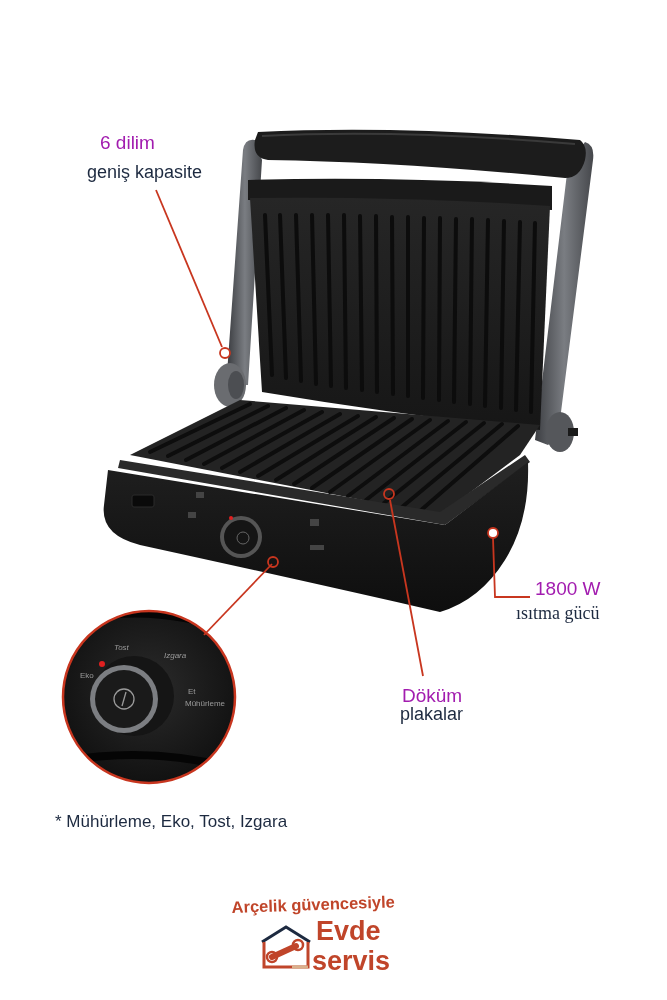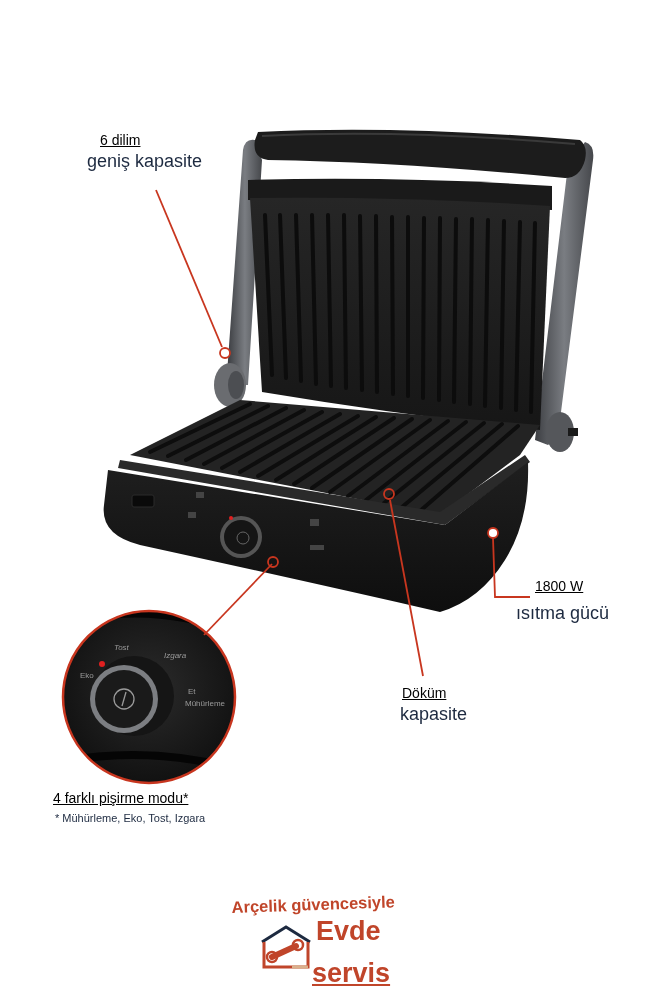--- a/index.html
+++ b/index.html
@@ -1,21 +1,21 @@
 <!DOCTYPE html>
 <html><head>
 <meta charset="utf-8">
 <style>
   html,body{margin:0;padding:0;background:#ffffff;}
   body{width:667px;height:1000px;position:relative;overflow:hidden;font-family:"Liberation Sans","DejaVu Sans",sans-serif;}
   .canvas{position:absolute;left:0;top:0;width:667px;height:1000px;}
   .lbl{position:absolute;line-height:1.15;white-space:nowrap;}
-  .accent{color:#000000;font-size:14px;text-decoration:underline;}
+  .accent{color:#a21caf;font-size:19px;}
   .navy{color:#1d2a40;font-size:18px;}
-  .small{color:#1d2a40;font-size:11px;}
+  .small{color:#1d2a40;font-size:17px;}
   .brand{position:absolute;left:232px;top:898px;width:210px;height:80px;}
   .brand-top{position:absolute;left:0;top:0;color:#c0452a;font-weight:bold;font-size:16.5px;transform:rotate(-2deg);transform-origin:left bottom;white-space:nowrap;}
   .brand-big{position:absolute;left:84px;color:#c0452a;font-weight:bold;font-size:27px;line-height:1;white-space:nowrap;}
 </style>
 </head>
 <body>
 
 <div class="canvas">
 
   <svg width="667" height="1000" viewBox="0 0 667 1000" style="position:absolute;left:0;top:0">
@@ -145,37 +145,36 @@
       <line x1="272" y1="564" x2="204" y2="635"></line>
       <circle cx="273" cy="562" r="5"></circle>
       <line x1="390" y1="500" x2="423" y2="676"></line>
       <circle cx="389" cy="494" r="5"></circle>
       <polyline points="493,538 495,597 530,597"></polyline>
       <circle cx="493" cy="533" r="5" fill="#fff"></circle>
     </g>
   </svg>
 
   <div class="lbl accent" style="left:100px;top:132px;">6 dilim</div>
-  <div class="lbl navy" style="left:87px;top:151px;">geniş kapasite</div>
+  <div class="lbl navy" style="left:87px;top:162px;">geniş kapasite</div>
 
   <div class="lbl accent" style="left:535px;top:578px;">1800 W</div>
-  <div class="lbl navy" style="left:516px;top:603px;">ısıtma gücü</div>
+  <div class="lbl navy" style="left:516px;top:603px;font-family:Liberation Serif, serif;">ısıtma gücü</div>
 
   <div class="lbl accent" style="left:402px;top:685px;">Döküm</div>
-  <div class="lbl navy" style="left:400px;top:704px;">kapasite</div>
+  <div class="lbl navy" style="left:400px;top:704px;">plakalar</div>
 
-  <div class="lbl accent" style="left:53px;top:790px;">4 farklı pişirme modu*</div>
   <div class="lbl small" style="left:55px;top:812px;">* Mühürleme, Eko, Tost, Izgara</div>
 
   <div class="brand">
     <div class="brand-top">Arçelik güvencesiyle</div>
     <svg width="56" height="46" viewBox="0 0 56 46" style="position:absolute;left:26px;top:26px">
       <path d="M4 18 L28 3 L52 18" stroke="#1d2a40" stroke-width="3" fill="none"></path>
       <path d="M6 18 L6 43 L50 43 L50 18" stroke="#c0452a" stroke-width="3" fill="none"></path>
       <path d="M34 43 L50 43" stroke="#d9b08c" stroke-width="3"></path>
       <path d="M14 33 L38 22" stroke="#c0452a" stroke-width="6" stroke-linecap="round" fill="none"></path>
       <circle cx="14" cy="33" r="5" fill="none" stroke="#c0452a" stroke-width="2.5"></circle>
       <circle cx="40" cy="21" r="5" fill="none" stroke="#c0452a" stroke-width="2.5"></circle>
     </svg>
     <div class="brand-big" style="top:20px;">Evde</div>
-    <div class="brand-big" style="top:62px;left:80px;text-decoration:underline;">servis</div>
+    <div class="brand-big" style="top:50px;left:80px;">servis</div>
   </div>
 </div>
 
 </body></html>

